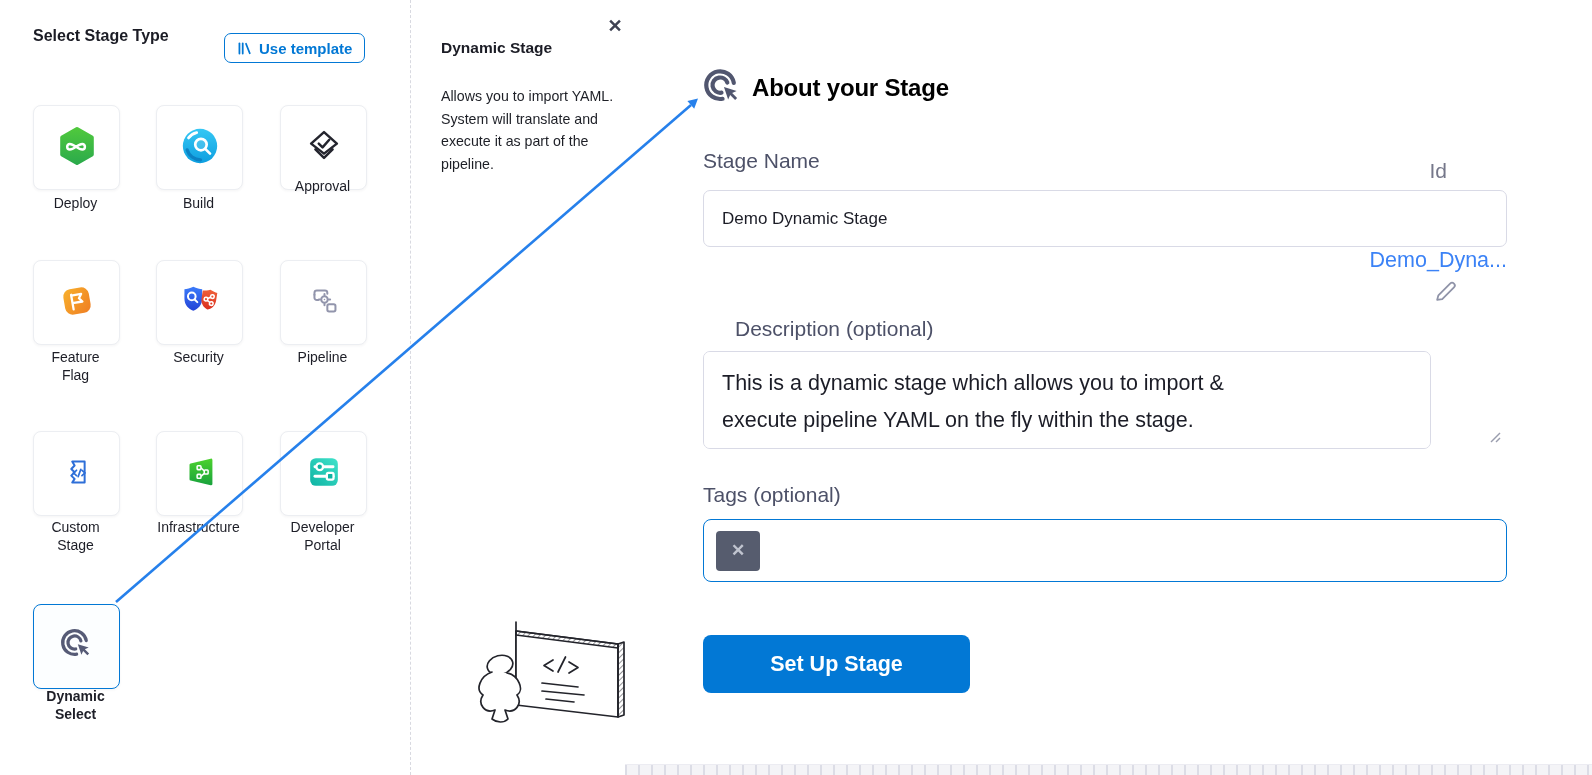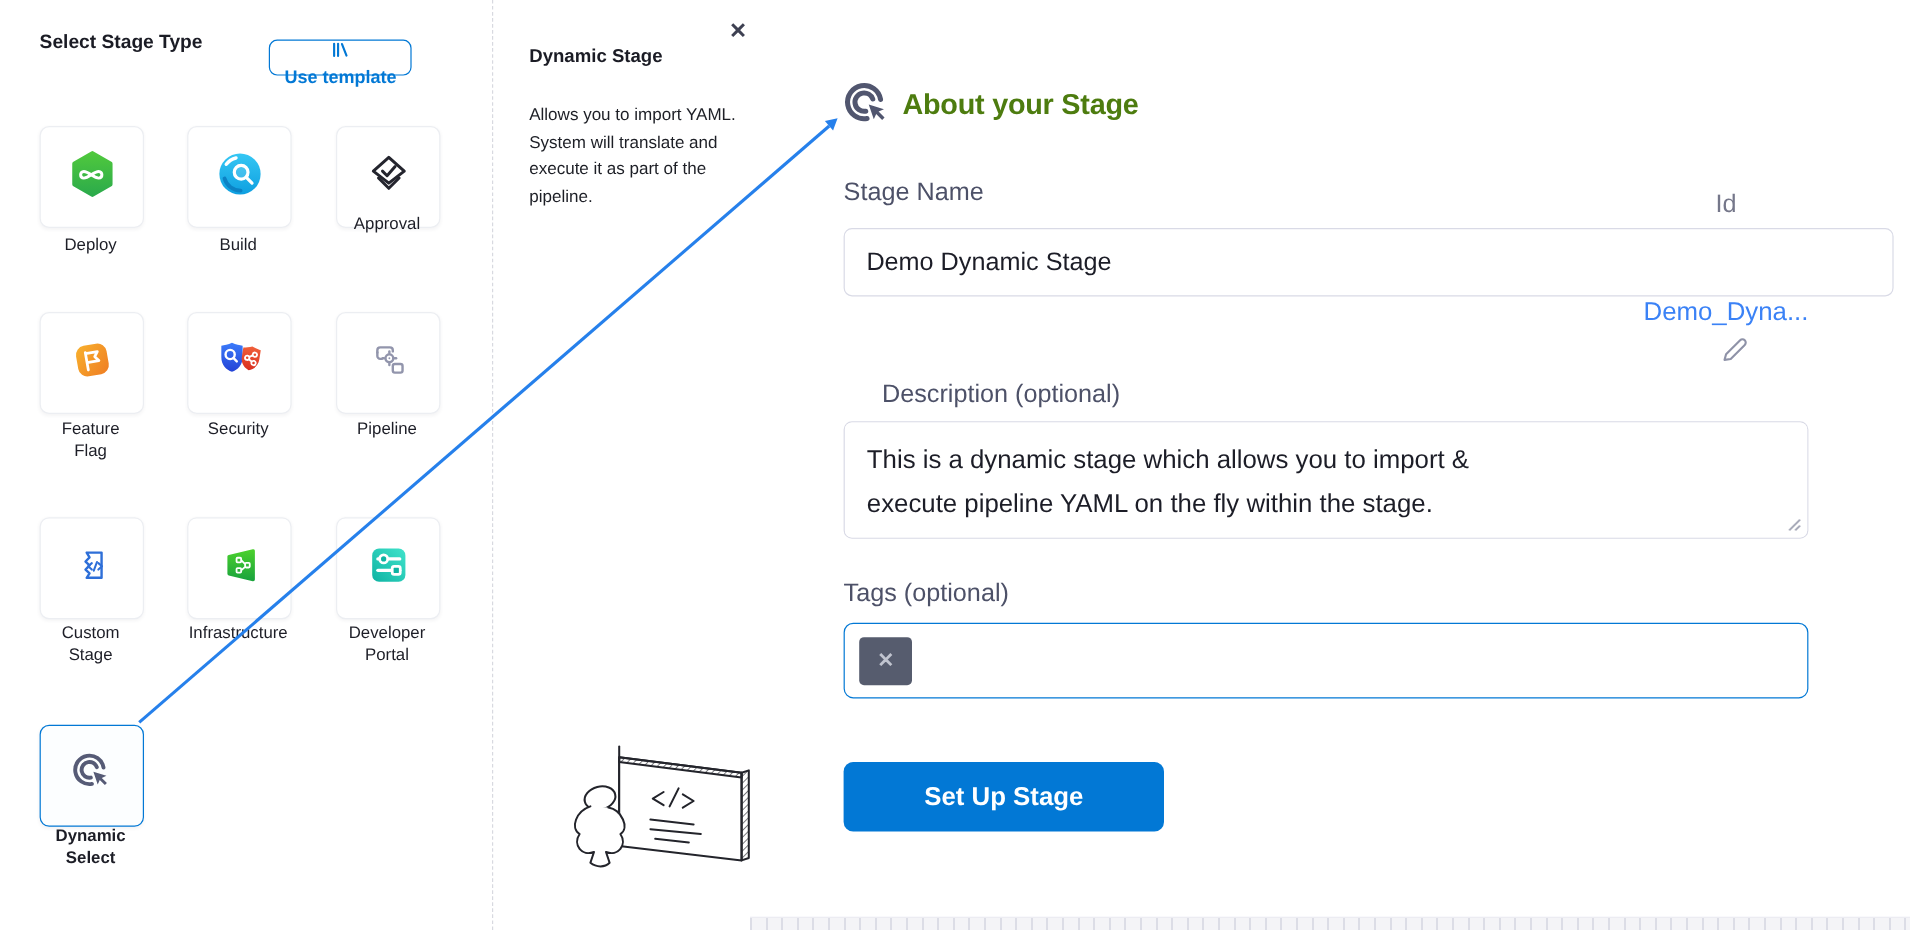--- a/index.html
+++ b/index.html
@@ -4,39 +4,39 @@
 <style>
   html,body{margin:0;padding:0}
   body{width:1592px;height:775px;position:relative;overflow:hidden;background:#fff;
        font-family:"Liberation Sans",sans-serif;color:#1d1e27;}
   .abs{position:absolute}
 
   
   .panel-title{font-size:16px;font-weight:700;color:#1b1c25;}
   .use-template-btn{display:flex;align-items:center;gap:7px;height:30px;padding:0 12px;
        background:#fff;border:1.5px solid #0278d5;border-radius:7px;color:#0278d5;
-       font-size:15px;font-weight:600;cursor:pointer;flex-direction:column;}
+       font-size:15px;font-weight:600;cursor:pointer;}
   .tile{width:85px;height:83px;background:#fff;border:1px solid #eceef2;border-radius:8px;
        box-shadow:0 1px 3px rgba(40,41,61,.05);display:flex;align-items:center;justify-content:center;cursor:pointer;}
   .tile.selected{border:1.6px solid #0278d5;background:#fcfeff;}
   .tile-label{width:133px;text-align:center;font-size:14px;line-height:17.5px;color:#1d1e27;white-space:pre-line;}
   .tile-label.bold{font-weight:700;}
   .divider-dashed{left:410px;top:0;height:775px;border-left:1px dashed #d8d9e0;}
 
   
   .info-title{font-size:15.5px;font-weight:700;color:#1b1c25;}
   .info-close{font-size:18px;font-weight:600;color:#3e4152;cursor:pointer;line-height:26px;width:26px;text-align:center;}
   .info-desc{width:176px;font-size:14.2px;line-height:22.7px;color:#1d1f26;}
 
   
-  .form-title{font-size:24px;font-weight:700;color:#4d7c0f;letter-spacing:-0.2px;}
+  .form-title{font-size:24px;font-weight:700;color:#000000;letter-spacing:-0.2px;}
   .field-label{font-size:21px;color:#4d5168;}
-  .text-input{width:875px;height:57px;box-sizing:border-box;border:1px solid #d9dae6;border-radius:7px;
-       padding:0 18px;font-size:21px;color:#1c1d27;font-family:"Liberation Sans",sans-serif;outline:none;background:#fff;}
-  .text-area{width:804px;height:98px;box-sizing:border-box;border:1px solid #d9dae6;border-radius:7px;
+  .text-input{width:804px;height:57px;box-sizing:border-box;border:1px solid #d9dae6;border-radius:7px;
+       padding:0 18px;font-size:17px;color:#1c1d27;font-family:"Liberation Sans",sans-serif;outline:none;background:#fff;}
+  .text-area{width:728px;height:98px;box-sizing:border-box;border:1px solid #d9dae6;border-radius:7px;
        padding:13px 18px;font-size:21.5px;line-height:37px;color:#1c1d27;font-family:"Liberation Sans",sans-serif;
        outline:none;resize:none;background:#fff;}
   .tags-box{width:804px;height:63px;box-sizing:border-box;border:1.6px solid #0278d5;border-radius:8px;
        display:flex;align-items:center;padding:0 12px;background:#fff;cursor:text;}
   .tag-chip{display:flex;align-items:center;gap:12px;height:40px;padding:0 15px;background:#565c6e;
        border-radius:4px;color:#fff;font-size:21px;cursor:default;}
   .tag-chip .x{color:#c0c4cf;font-size:17px;font-weight:700;cursor:pointer;}
   .id-row{display:flex;align-items:center;gap:7px;}
   .id-label{font-size:21px;color:#75778a;}
   .id-colon{font-size:21px;color:#75778a;}

